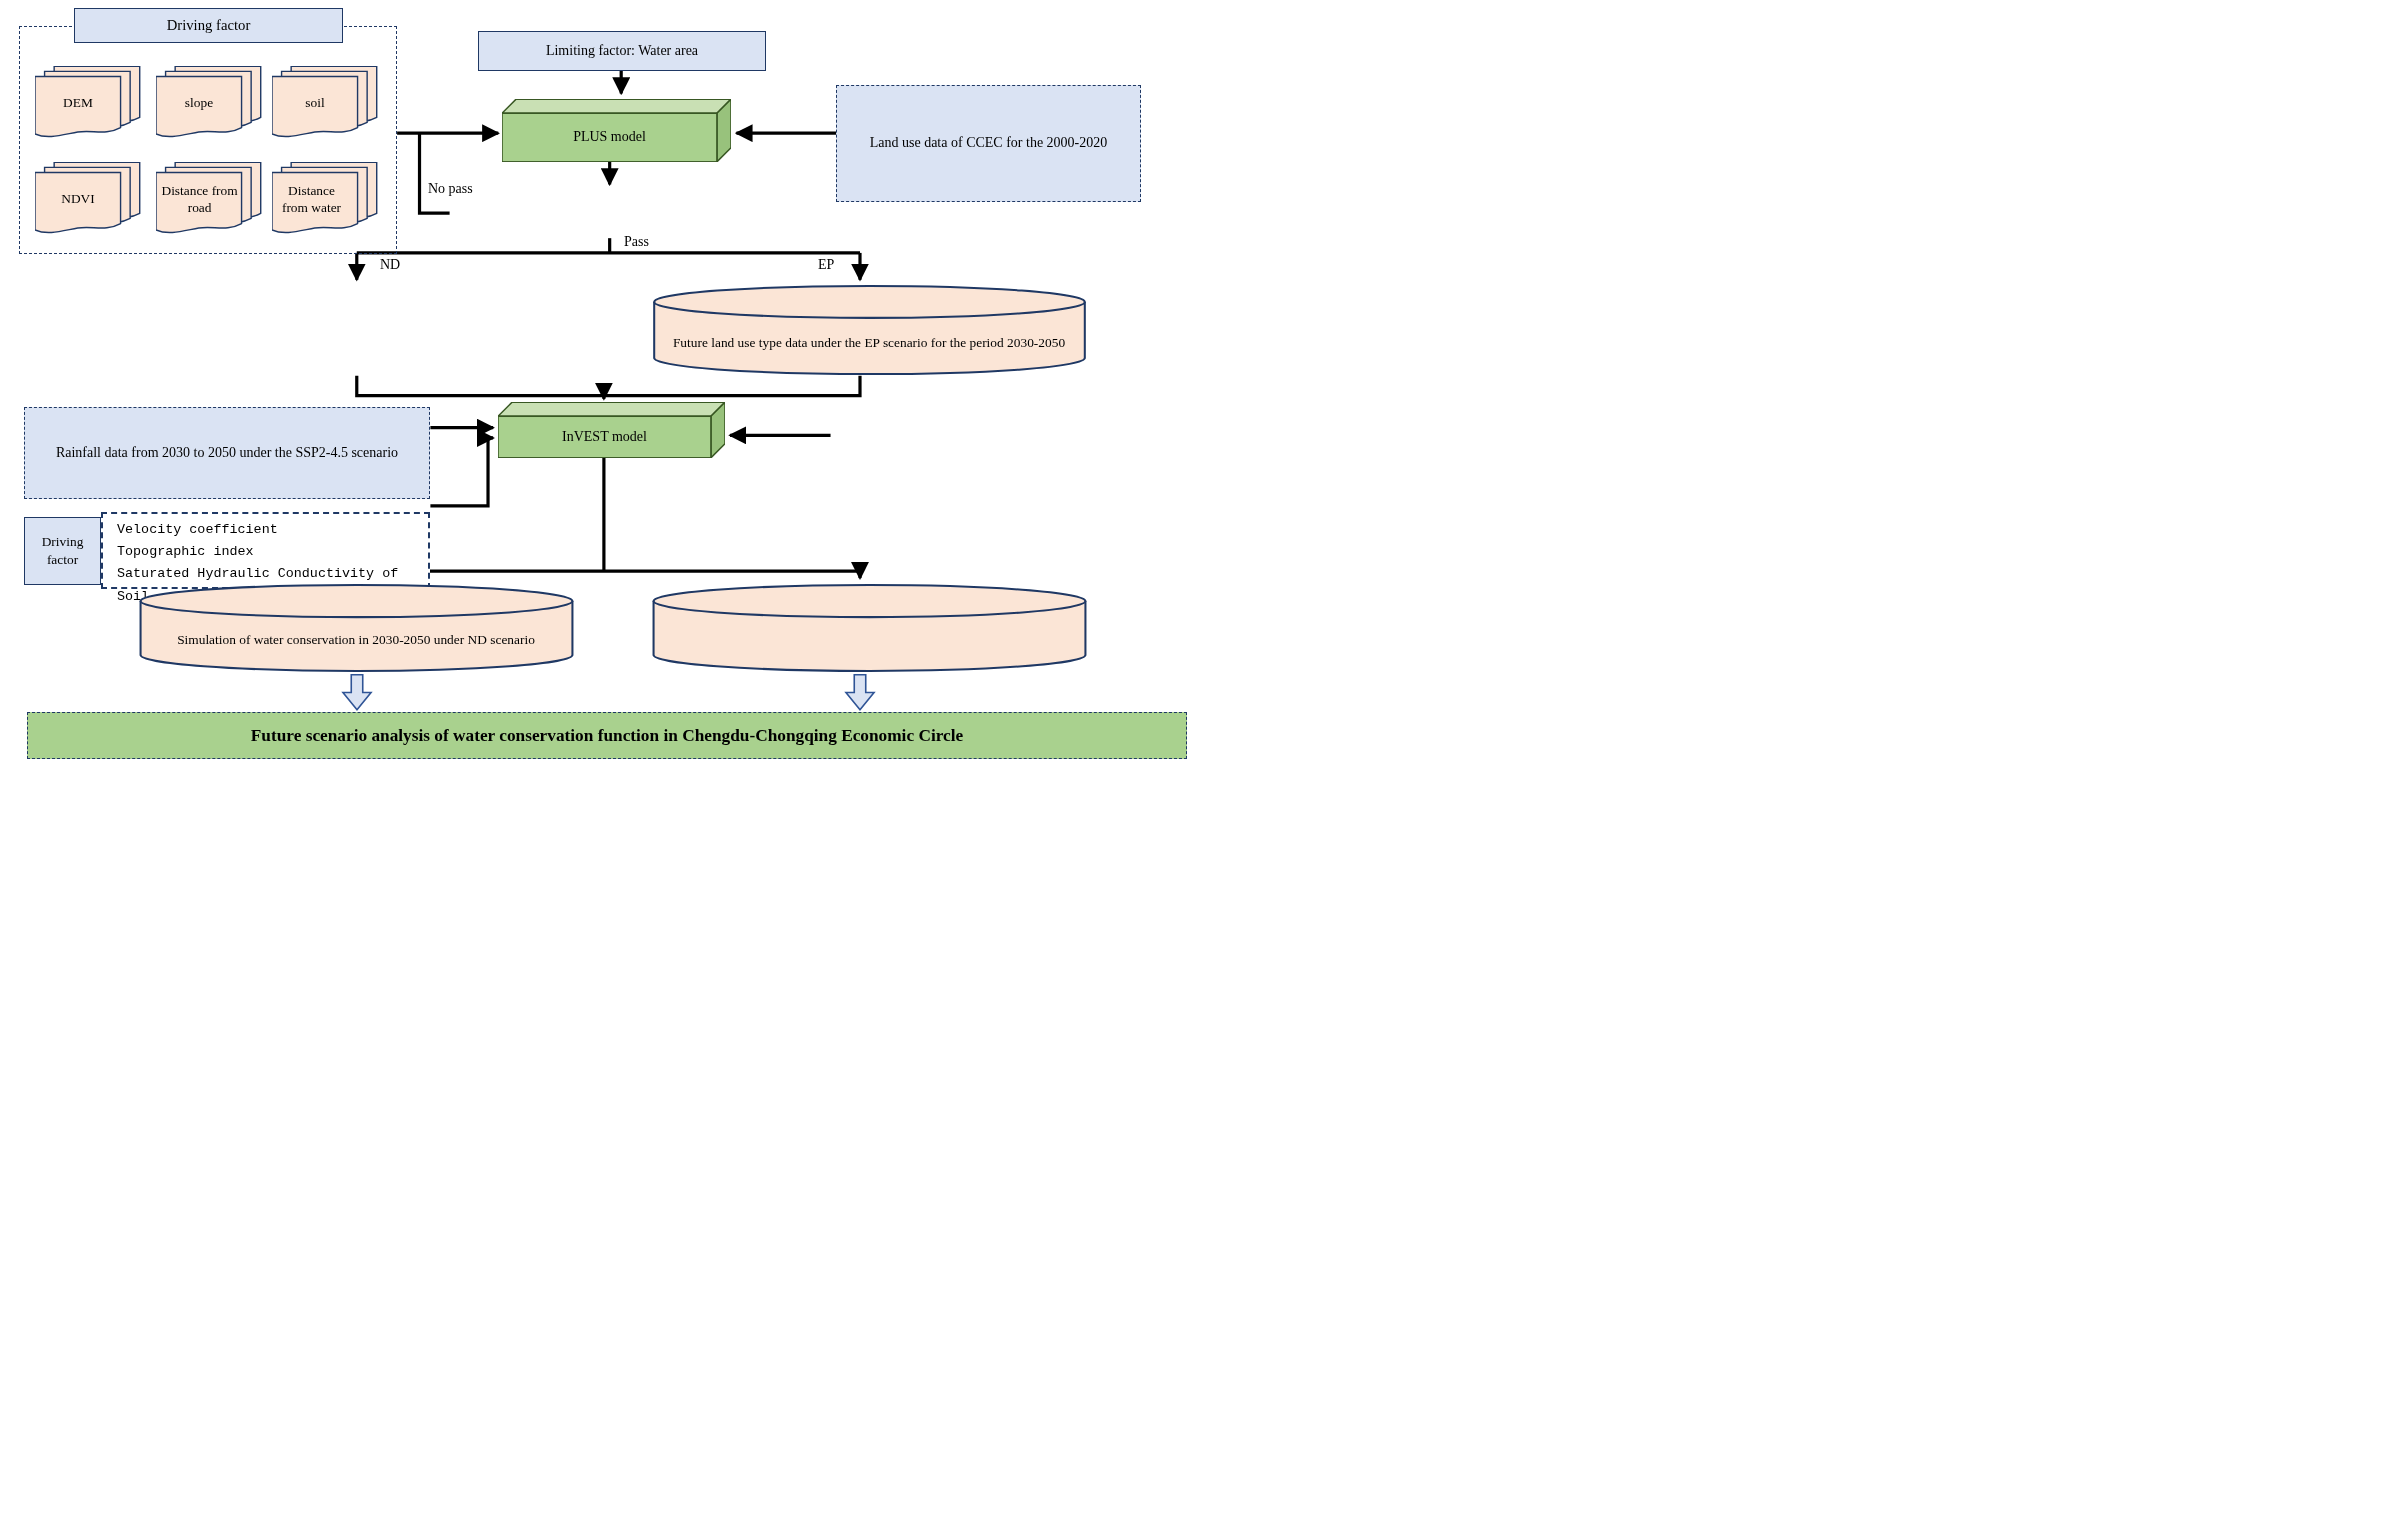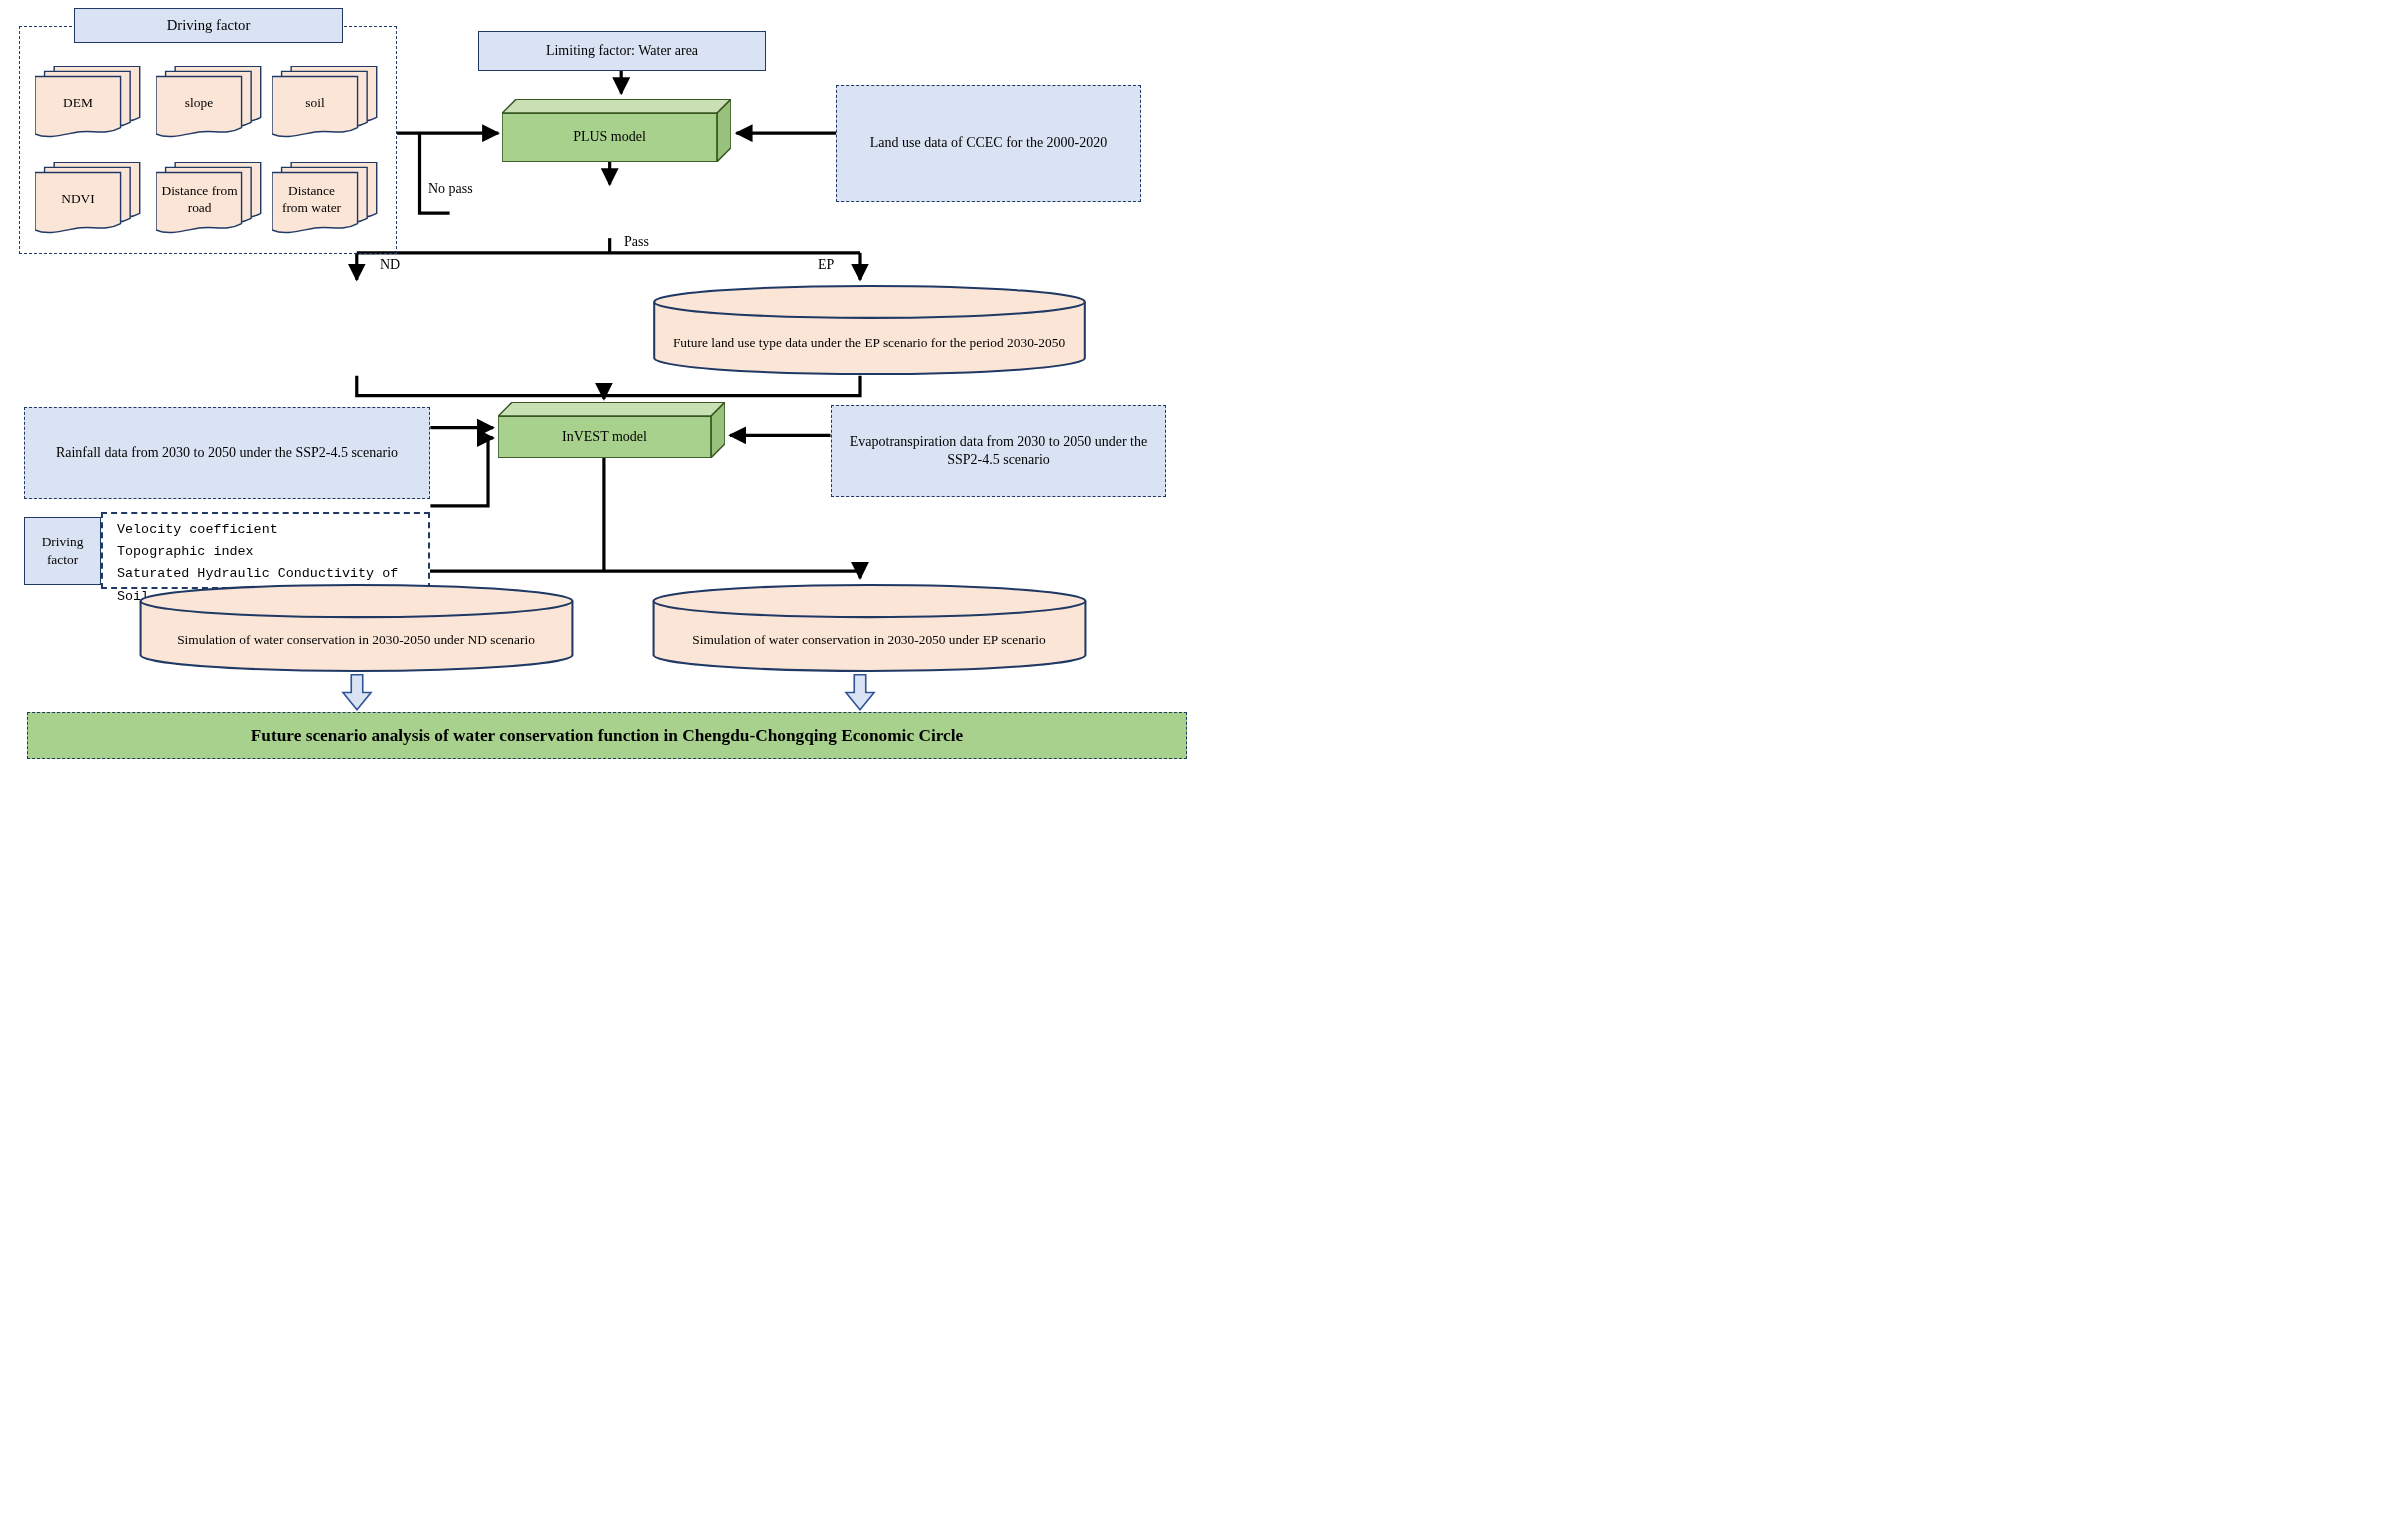--- a/index.html
+++ b/index.html
@@ -179,23 +179,20 @@
     <svg class="svg-node" width="227" height="56" viewBox="0 0 355 87">
       <g stroke="#385723" stroke-width="2.4" stroke-linejoin="miter">
         <polygon points="0,22 22,0 355,0 333,22" fill="#c9e0b4"></polygon>
         <polygon points="333,22 355,0 355,65 333,87" fill="#98c27c"></polygon>
         <rect x="0" y="22" width="333" height="65" fill="#a9d18e"></rect>
       </g>
     </svg>
     <div class="overlay-text node-text-lg" style="left:0;top:14px;width:213px;height:42px;">InVEST model</div>
   </div>
 
-  <div class="abs box-dash flex-c node node-text-lg" style="left:831px;top:405px;width:335px;height:92px;">
-    <span style="width:92%;">Evapotranspiration data from 2030 to 2050 under the SSP2-4.5 scenario</span>
-  </div>
 
   <div class="abs params-dash node" style="left:101px;top:512px;width:329px;height:77px;">
     <div class="params-list" style="padding:4.5px 0 0 14px;">
       <div>Velocity coefficient</div>
       <div>Topographic index</div>
       <div>Saturated Hydraulic Conductivity of Soil</div>
     </div>
   </div>
   <div class="abs box-blue flex-c node node-text" style="left:24px;top:517px;width:77px;height:68px;">
     <span style="width:80%;">Driving factor</span>
@@ -206,21 +203,20 @@
       <path d="M4 28 L4 112 A337 25 0 0 0 678 112 L678 28" fill="#fbe5d6" stroke="#1f3864" stroke-width="3.2"></path>
       <ellipse cx="341" cy="28" rx="337" ry="25" fill="#fbe5d6" stroke="#1f3864" stroke-width="3.2"></ellipse>
     </svg>
     <div class="overlay-text node-text" style="left:19px;top:29.5px;width:398px;height:54px;">Simulation of water conservation in 2030-2050 under ND scenario</div>
   </div>
   <div class="abs node" style="left:651px;top:583px;width:437px;height:90px;">
     <svg class="svg-node" width="437" height="90" viewBox="0 0 682 140">
       <path d="M4 28 L4 112 A337 25 0 0 0 678 112 L678 28" fill="#fbe5d6" stroke="#1f3864" stroke-width="3.2"></path>
       <ellipse cx="341" cy="28" rx="337" ry="25" fill="#fbe5d6" stroke="#1f3864" stroke-width="3.2"></ellipse>
     </svg>
-    <div class="overlay-text node-text" style="left:19px;top:29.5px;width:398px;height:54px;">Simulation of water conservation in 2030-2050 under EP scenario</div>
   </div>
 
   <div class="abs node" style="left:339px;top:674px;width:36px;height:37px;">
     <svg class="svg-node" width="36" height="37" viewBox="0 0 56 58">
       <polygon points="19,1 37,1 37,29 50,29 28,56 6,29 19,29" fill="#dae3f3" stroke="#2f5496" stroke-width="2.5"></polygon>
     </svg>
   </div>
   <div class="abs node" style="left:842px;top:674px;width:36px;height:37px;">
     <svg class="svg-node" width="36" height="37" viewBox="0 0 56 58">
       <polygon points="19,1 37,1 37,29 50,29 28,56 6,29 19,29" fill="#dae3f3" stroke="#2f5496" stroke-width="2.5"></polygon>

